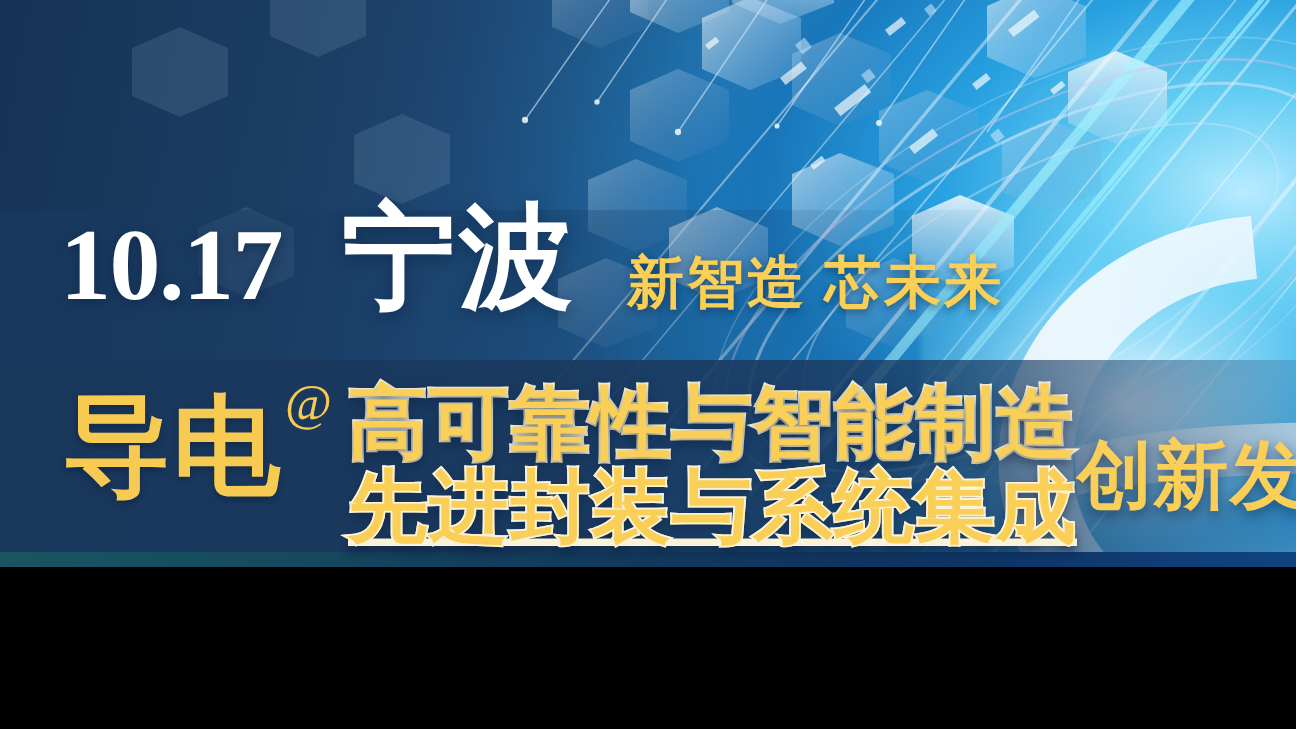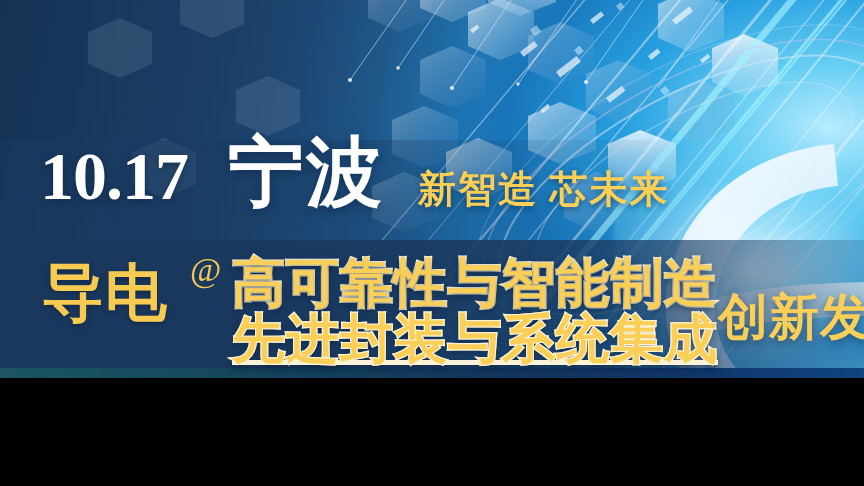--- a/index.html
+++ b/index.html
@@ -142,21 +142,21 @@
     line-height: 1;
     color: #f9cf56;
     letter-spacing: 2px;
     text-shadow: 0 2px 6px rgba(12,40,72,0.6);
   }
 
   
   #brand-text {
     left: 42px; top: 262px;
     font-weight: 700;
-    font-size: 62px;
+    font-size: 72px;
     line-height: 1;
     color: #f7cb52;
     letter-spacing: 1px;
     text-shadow: 0 2px 5px rgba(10,30,58,0.55);
   }
 
   
   #brand-at {
     left: 190px; top: 253px;
     font-family: "Liberation Serif", "DejaVu Serif", serif;

